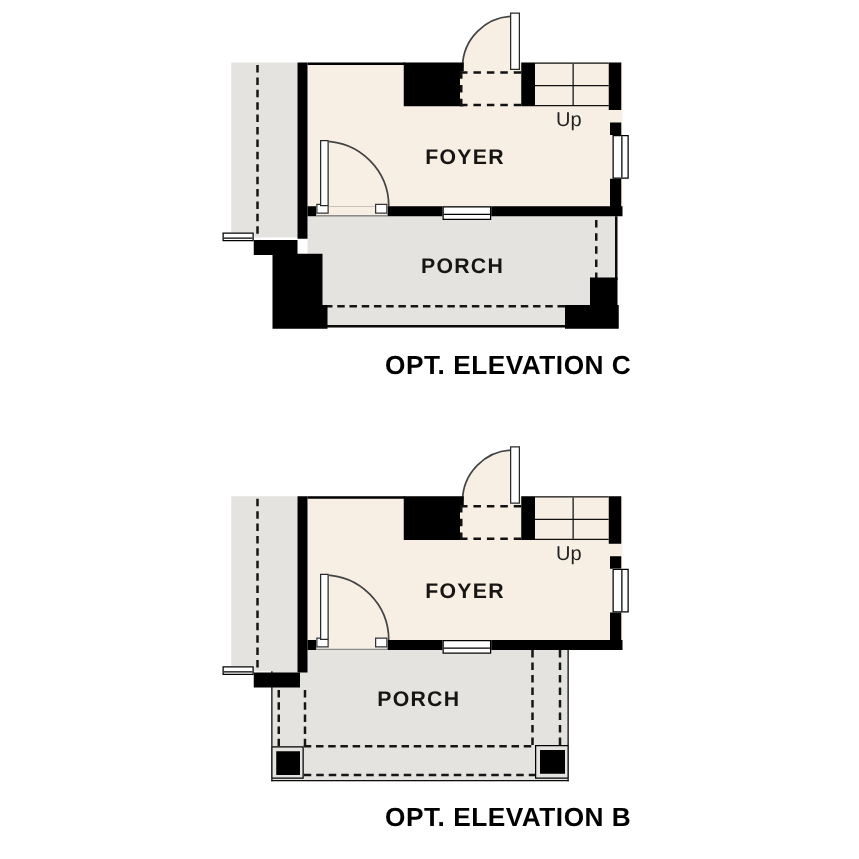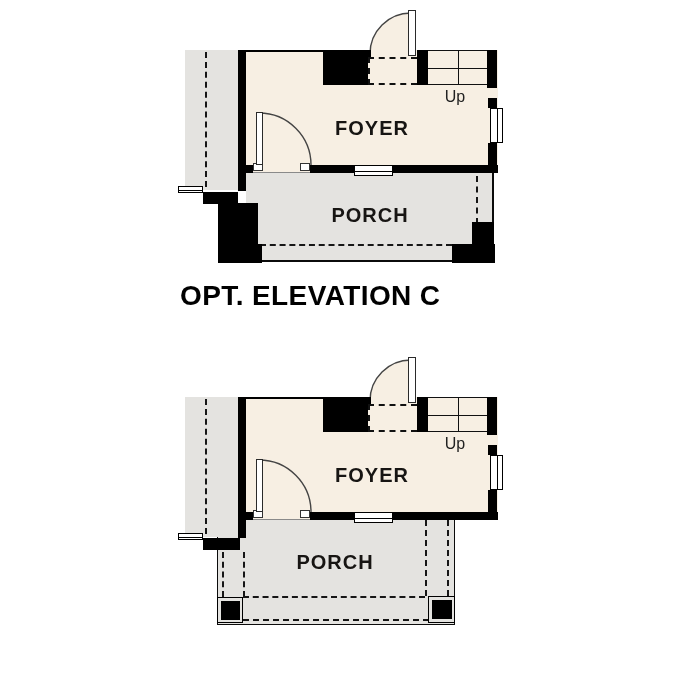--- a/index.html
+++ b/index.html
@@ -22,25 +22,25 @@
   .win .mid-v{position:absolute;top:0;bottom:0;left:50%;width:0;border-left:1.2px solid #000;}
   .leaf{background:#ffffff;border:1.3px solid #2a2a2a;}
   .jamb{background:#ffffff;border:1px solid #333;}
   .stairs{background:var(--cream,#f7efe3);border-top:1.5px solid #111;border-bottom:1.5px solid #111;}
   .stairs .mid-h{position:absolute;left:0;right:0;top:50%;height:0;border-top:1.3px solid #111;}
   .stairs .mid-v{position:absolute;top:0;bottom:0;left:50%;width:0;border-left:1.3px solid #111;}
   .door-open{background:var(--cream,#f7efe3);
     border-top:2px dashed #111;border-bottom:2px dashed #111;border-left:2px dashed #111;}
   .int-open{background:var(--cream,#f7efe3);border-bottom:1px solid #8a8a8a;}
   .room-label{position:absolute;z-index:6;text-align:center;
-    font-weight:bold;font-size:20px;line-height:1.1;letter-spacing:1px;color:#171513;}
+    font-weight:bold;font-size:17px;line-height:1.1;letter-spacing:1px;color:#171513;}
   .up-label{position:absolute;z-index:6;text-align:center;
     font-size:16px;line-height:1.1;color:#222;}
-  .caption{position:absolute;z-index:6;text-align:left;
-    font-weight:bold;font-size:28px;line-height:1.1;letter-spacing:.4px;color:#000;}
+  .caption{position:absolute;z-index:6;text-align:right;
+    font-weight:bold;font-size:21px;line-height:1.1;letter-spacing:.4px;color:#000;}
   .swings{position:absolute;left:0;top:0;z-index:3;pointer-events:none;}
   .porch-b{background:var(--gray,#e4e3e0);
     border-left:1.5px solid #0b0b0b;border-right:1.5px solid #0b0b0b;border-bottom:1.5px solid #0b0b0b;}
   .post-base{background:var(--gray,#e4e3e0);border:1.5px solid #000;}
   .edge{background:#0b0b0b;}
 </style>
 </head>
 <body>
 
 <section class="plan" style="top:8px;height:320px;">
@@ -155,13 +155,14 @@
   <div class="abs jamb z4" style="left:73px;top:155px;width:10px;height:8px;"></div>
   <div class="abs jamb z4" style="left:120px;top:155px;width:10px;height:8px;"></div>
   <div class="abs leaf z4" style="left:76px;top:104px;width:7px;height:53px;"></div>
   <div class="abs win z4" style="left:174px;top:157px;width:39px;height:11px;">
       <span class="mid-h"></span>
     </div>
 
   <div class="room-label" style="left:147px;top:109px;width:90px;">FOYER</div>
   <div class="up-label" style="left:258px;top:80px;width:34px;">Up</div>
   <div class="room-label" style="left:110px;top:196px;width:90px;">PORCH</div>
+  <div class="caption" style="left:0;top:288px;width:325px;">OPT. ELEVATION B</div>
 </section>
 
 </body></html>

